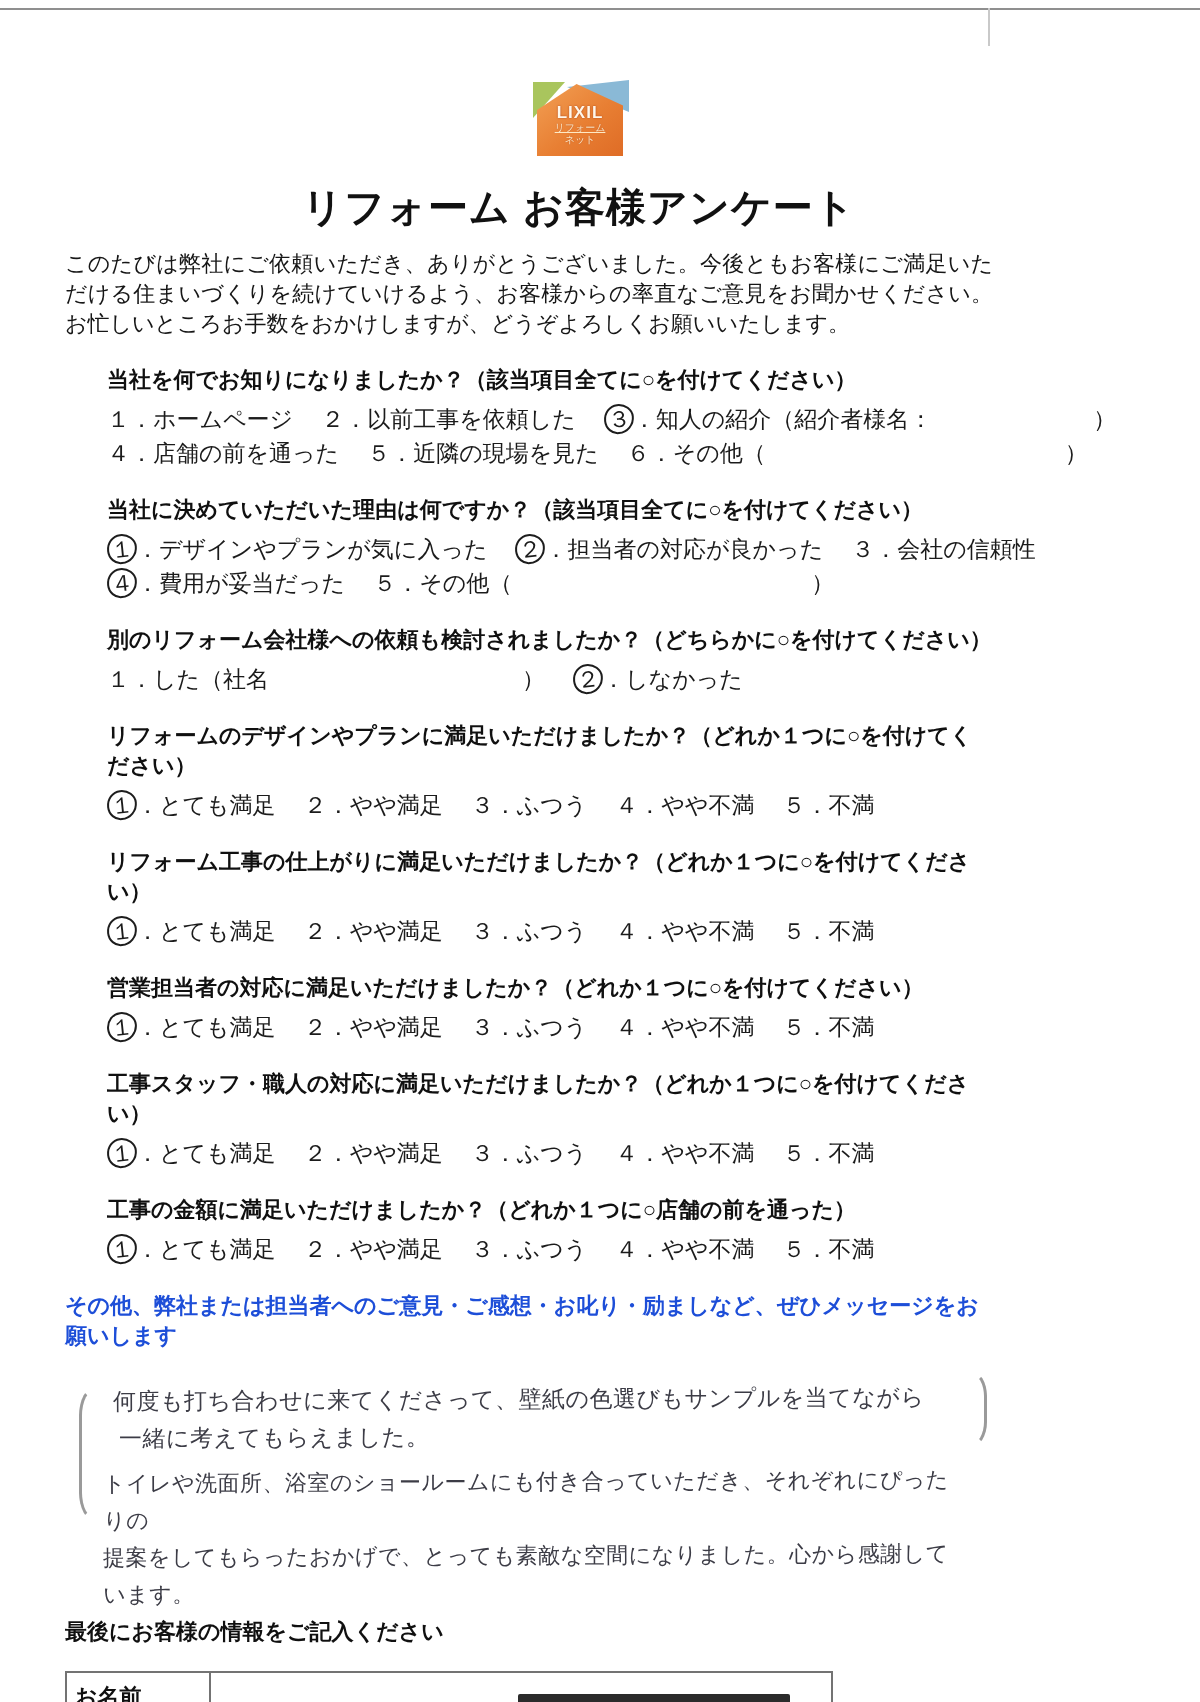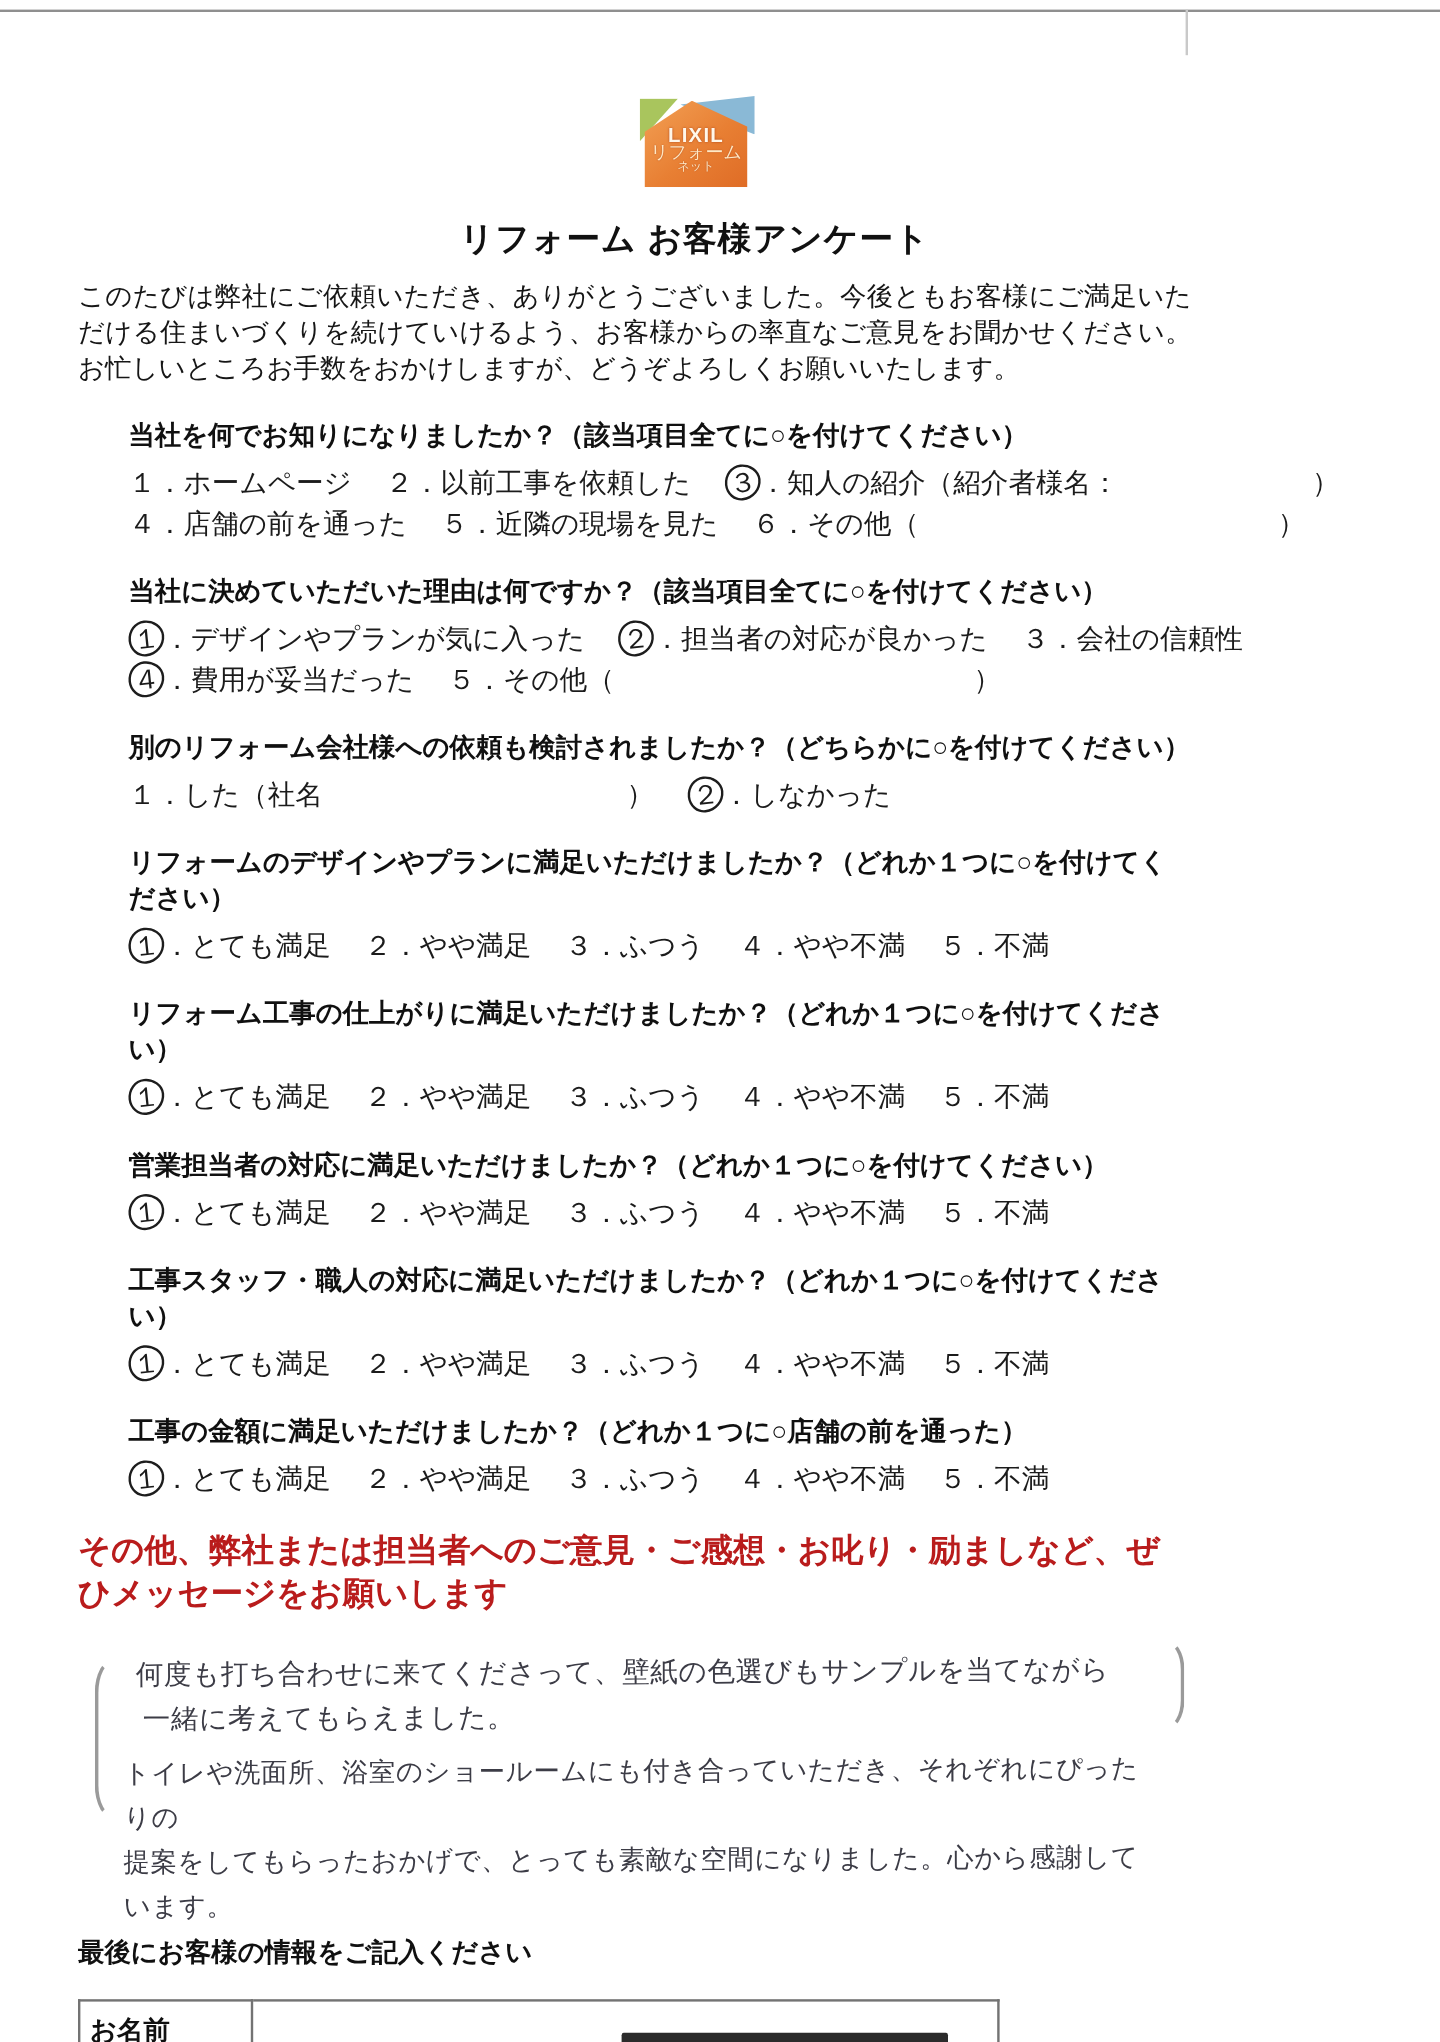--- a/index.html
+++ b/index.html
@@ -18,42 +18,42 @@
   .logo { position:relative; width:100px; height:76px; flex:0 0 auto; }
   .tri-green { position:absolute; left:4px; top:2px; width:32px; height:36px;
     background:#a9c55d; clip-path:polygon(0 0,100% 0,0 100%); }
   .tri-blue { position:absolute; right:0; top:0; width:62px; height:32px;
     background:#8ab9d6; clip-path:polygon(0 22%,100% 0,100% 100%); }
   .house { position:absolute; left:8px; top:4px; width:86px; height:72px;
     background:linear-gradient(140deg,#f2a055 0%,#e87f33 55%,#df6c26 100%);
     clip-path:polygon(0 36%,46% 0,100% 30%,100% 100%,0 100%);
     display:flex; flex-direction:column; align-items:center; justify-content:center; padding-top:10px; box-sizing:border-box; }
   .house .brand { font-size:17px; font-weight:bold; color:#fff7ea; letter-spacing:1px; line-height:18px; text-shadow:0 0 2px #a8421a; }
-  .house .l2 { font-size:15px; color:#ffe9c4; line-height:12px; text-shadow:0 0 1px #a8421a; }
+  .house .l2 { font-size:10px; color:#ffe9c4; line-height:12px; text-shadow:0 0 1px #a8421a;text-decoration:underline; }
   .house .l3 { font-size:10px; color:#ffe9c4; line-height:12px; text-shadow:0 0 1px #a8421a; }
 
-  h1.title { font-size:28px; font-weight:bold; margin:0; letter-spacing:1px; color:#111; }
+  h1.title { font-size:40px; font-weight:bold; margin:0; letter-spacing:1px; color:#111; }
 
   .intro { font-size:22px; line-height:30px; margin:0 0 26px 0; color:#161616; text-align:justify; }
 
   .q-block { margin-bottom:25px;margin-left:42px; }
   .q-title { font-size:22px; font-weight:bold; margin-bottom:7px; color:#101010; }
   .q-line { font-size:23px; line-height:34px; height:34px; white-space:nowrap; color:#1b1b1b; }
   .opt { margin-right:28px; }
   .num { display:inline-block; }
   .num.circled {
     display:inline-flex; align-items:center; justify-content:center;
     width:30px; height:30px; margin:-5px -1px -3px 0;
     border:2px solid #1d1d1d;
     border-radius:48% 52% 55% 45% / 52% 46% 54% 48%;
     transform:rotate(-6deg);
     box-sizing:border-box;
   }
 
-  .msg-title { font-size:27px; font-weight:bold; margin-top:20px; color:#b91c1c; }
+  .msg-title { font-size:22px; font-weight:bold; margin-top:20px; color:#1d4ed8; }
   .bubble { position:relative; margin-top:26px; min-height:160px; padding:4px 40px 0 48px; }
   .br-left { position:absolute; left:14px; top:10px; width:26px; height:128px;
     border:3px solid transparent; border-left-color:#9a9a9a; border-radius:28px / 50px; }
   .br-right { position:absolute; right:6px; top:-6px; width:26px; height:70px;
     border:3px solid transparent; border-right-color:#9a9a9a; border-radius:28px / 44px; }
   .hand { font-family:"DejaVu Sans", sans-serif; color:#3c3c46; }
   .msg-line { font-size:23px; line-height:37px; letter-spacing:0.5px; transform:rotate(-0.3deg); }
   .msg-line.l2 { margin-left:6px; margin-bottom:8px; }
   .msg-line.l3, .msg-line.l4 { margin-left:-10px; font-size:22px; }
 

